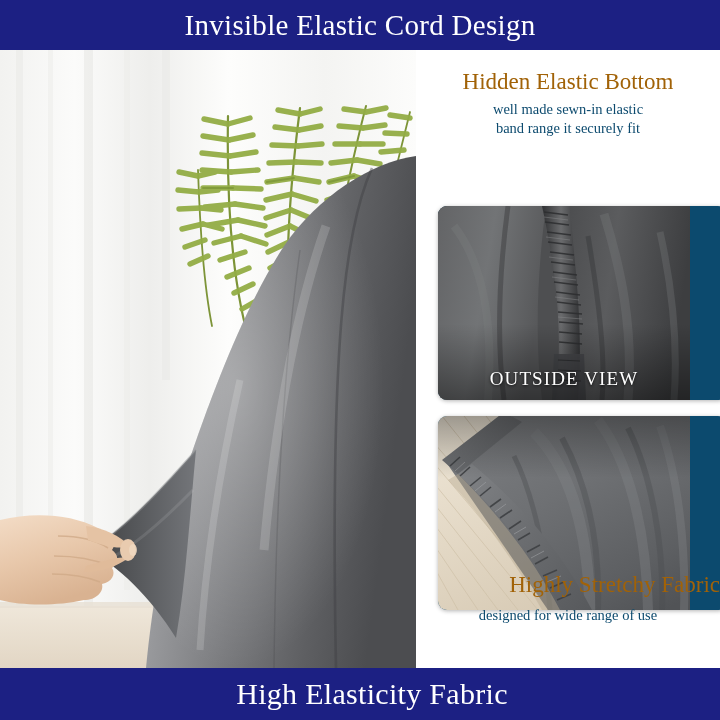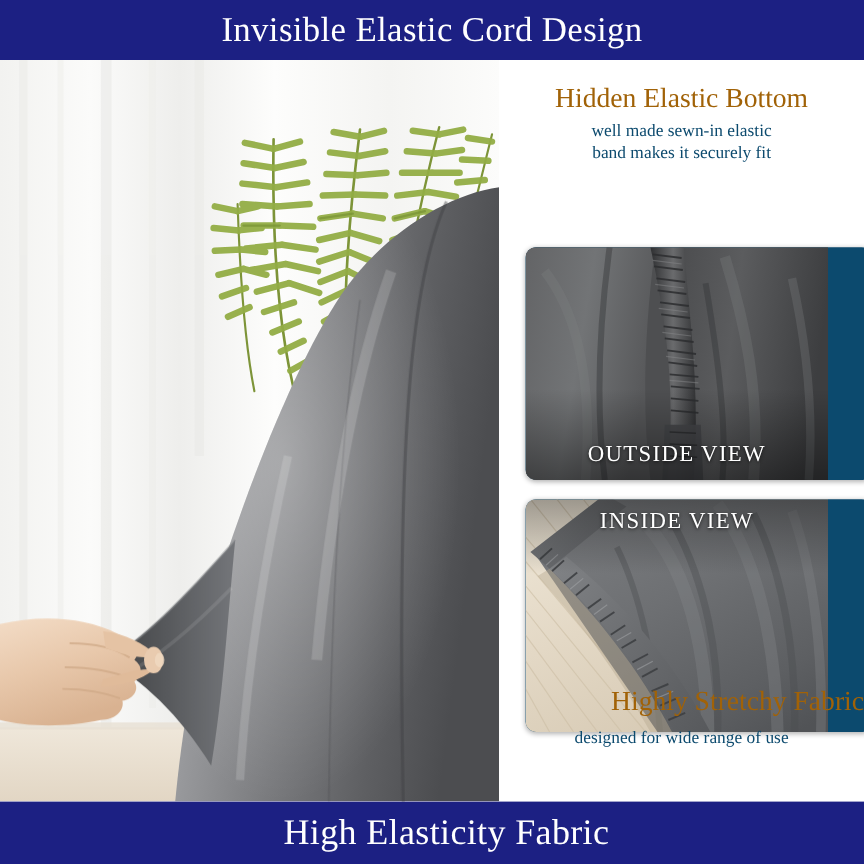--- a/index.html
+++ b/index.html
@@ -289,21 +289,21 @@
     </svg>
   </div>
 
   <div id="right-col">
 
     <div class="txt-block" id="head-top">
       <div class="head">Hidden Elastic Bottom</div>
     </div>
     <div class="txt-block" id="sub-top">
       <div class="sub">well made sewn-in elastic</div>
-      <div class="sub">band makes it securely fit</div>
+      <div class="sub">band range it securely fit</div>
     </div>
 
     <div class="panel" id="panel-outside">
       <svg viewBox="0 0 252 194" preserveAspectRatio="none">
         <defs>
           <linearGradient id="oLeft" x1="0" y1="0" x2="1" y2="0.3">
             <stop offset="0" stop-color="#636466"></stop>
             <stop offset="0.5" stop-color="#727476"></stop>
             <stop offset="1" stop-color="#58595b"></stop>
           </linearGradient>
@@ -449,21 +449,20 @@
             <path d="M37 75 l11 -9"></path>
             <path d="M57 96 l11 -8"></path>
           <path d="M76 118 l12 -7"></path>
             <path d="M93 142 l13 -7"></path>
             <path d="M109 166 l14 -6"></path>
         </g>
 
         <path d="M20 58 C 58 96 94 140 122 194 L104 194 C 76 144 44 100 10 64 Z" fill="#b9ab93" opacity="0.45"></path>
         <rect x="0" y="0" width="252" height="62" fill="url(#iLabelFade)"></rect>
       </svg>
-      <div class="panel-label" id="label-inside">INSIDE VIEW</div>
     </div>
 
     <div class="txt-block" id="head-bottom">
       <div class="head">Highly Stretchy Fabric</div>
     </div>
     <div class="txt-block" id="sub-bottom">
       <div class="sub">designed for wide range of use</div>
     </div>
   </div>
 

